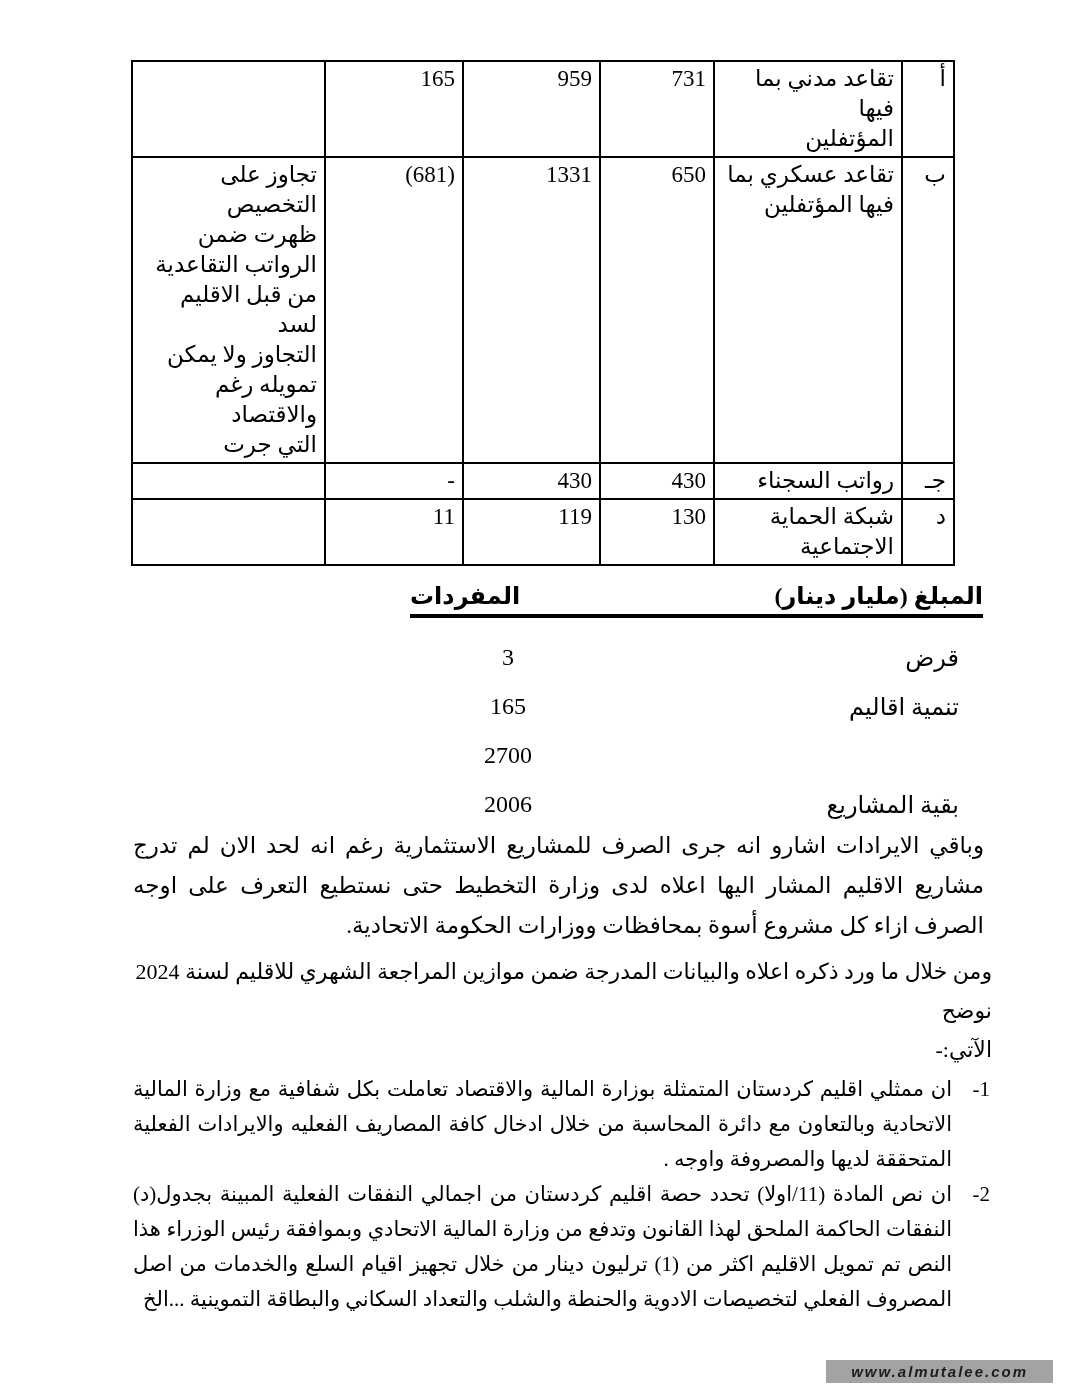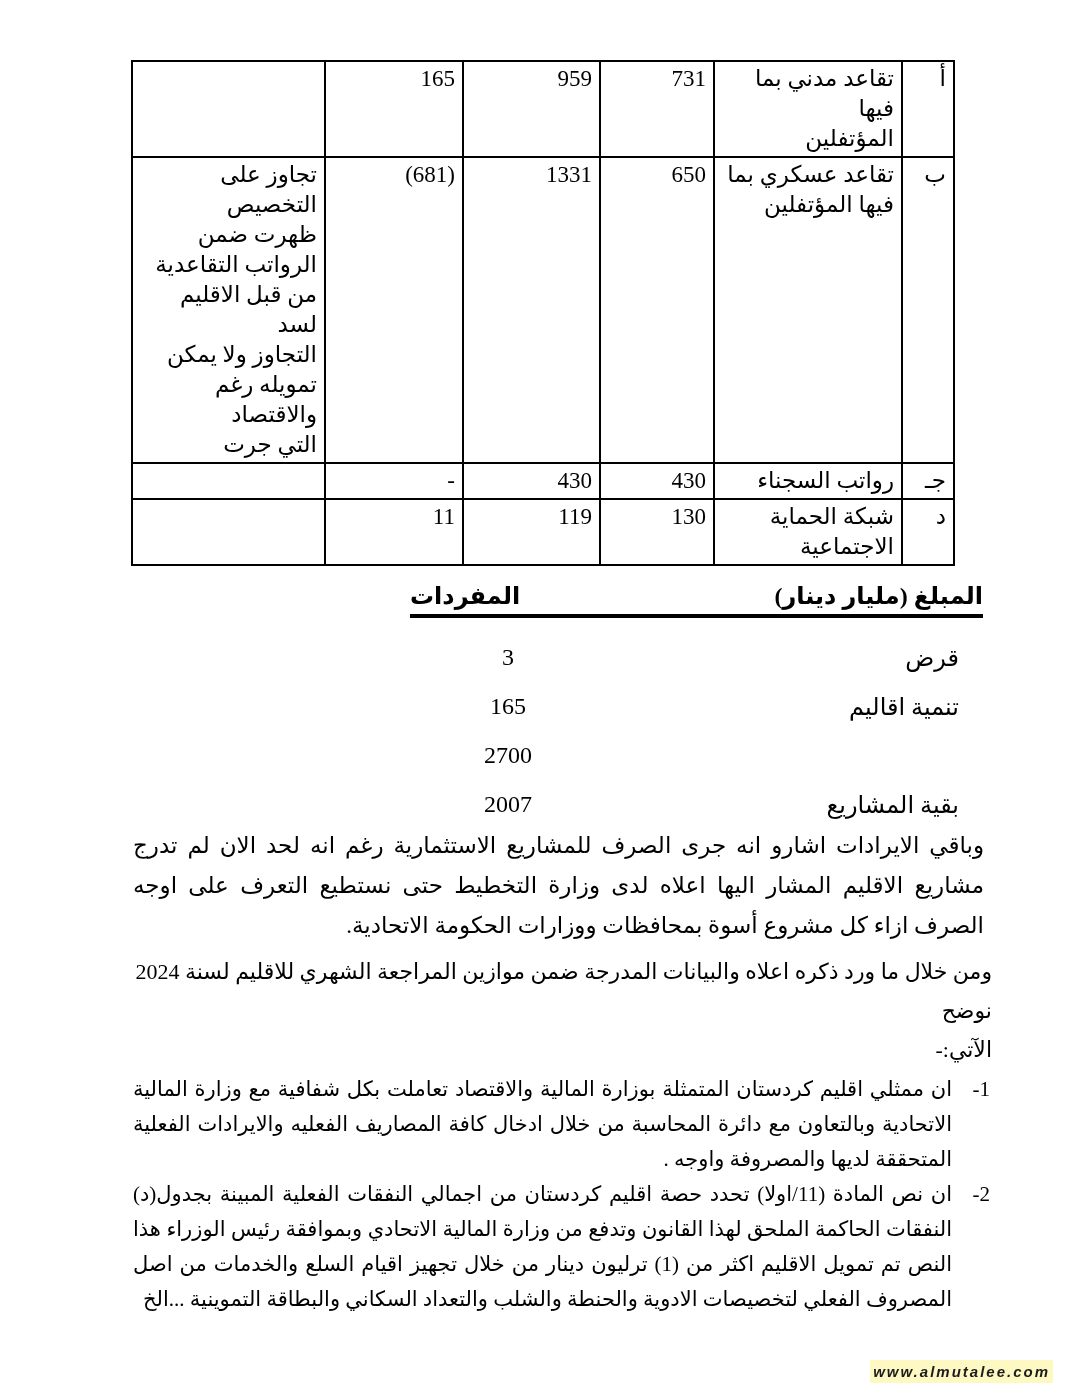--- a/index.html
+++ b/index.html
@@ -71,26 +71,26 @@
     position:absolute;top:1072px;right:90px;left:133px;
     font-size:21px;line-height:35px;
   }
   .li{display:flex;direction:rtl;}
   .li-marker{flex:0 0 38px;text-align:right;}
   .li-text{flex:1 1 auto;text-align:justify;text-justify:inter-word;}
 
   
   .watermark{
     position:absolute;top:1360px;right:27px;
-    background:#fef9c3;
+    background:#a3a3a3;
     color:#1c1c1c;
     font-family:"Liberation Sans","DejaVu Sans",sans-serif;
     font-weight:bold;font-style:italic;
     font-size:15px;letter-spacing:2px;
-    padding:3px 3px;
+    padding:3px 25px;
     white-space:nowrap;
   }
 </style>
 </head>
 <body>
 
 <div class="page">
 
   <div class="tbl-wrap">
     <table class="budget">
@@ -162,21 +162,21 @@
       </div>
       <div class="inv-row">
         <span class="inv-label">تنمية اقاليم</span>
         <span class="inv-amount">165</span>
       </div>
       <div class="inv-row">
         <span class="inv-amount">2700</span>
       </div>
       <div class="inv-row">
         <span class="inv-label">بقية المشاريع</span>
-        <span class="inv-amount">2007</span>
+        <span class="inv-amount">2006</span>
       </div>
     </div>
   </div>
 
   <div class="para1">وباقي الايرادات اشارو انه جرى الصرف للمشاريع الاستثمارية رغم انه لحد الان لم تدرج مشاريع الاقليم المشار اليها اعلاه لدى وزارة التخطيط حتى نستطيع التعرف على اوجه الصرف ازاء كل مشروع أسوة بمحافظات ووزارات الحكومة الاتحادية.</div>
 
   <div class="para2">ومن خلال ما ورد ذكره اعلاه والبيانات المدرجة ضمن موازين المراجعة الشهري للاقليم لسنة 2024 نوضح
 الآتي:-</div>
 
   <div class="nlist">

